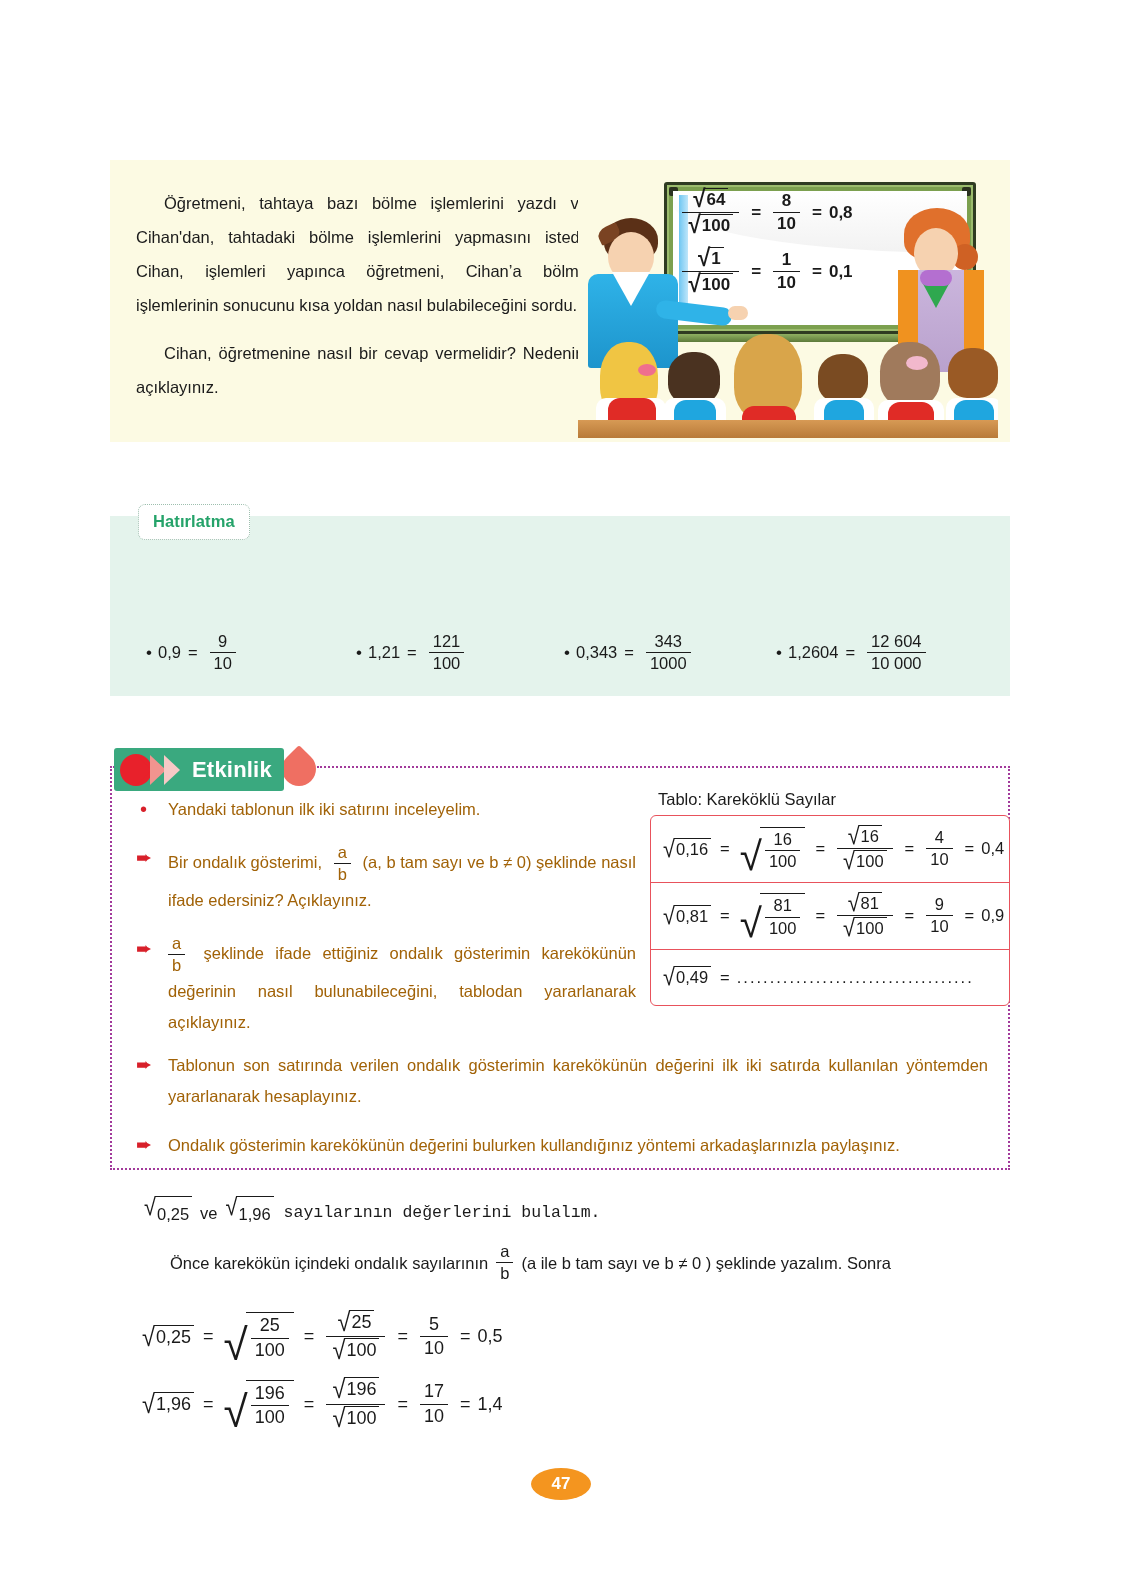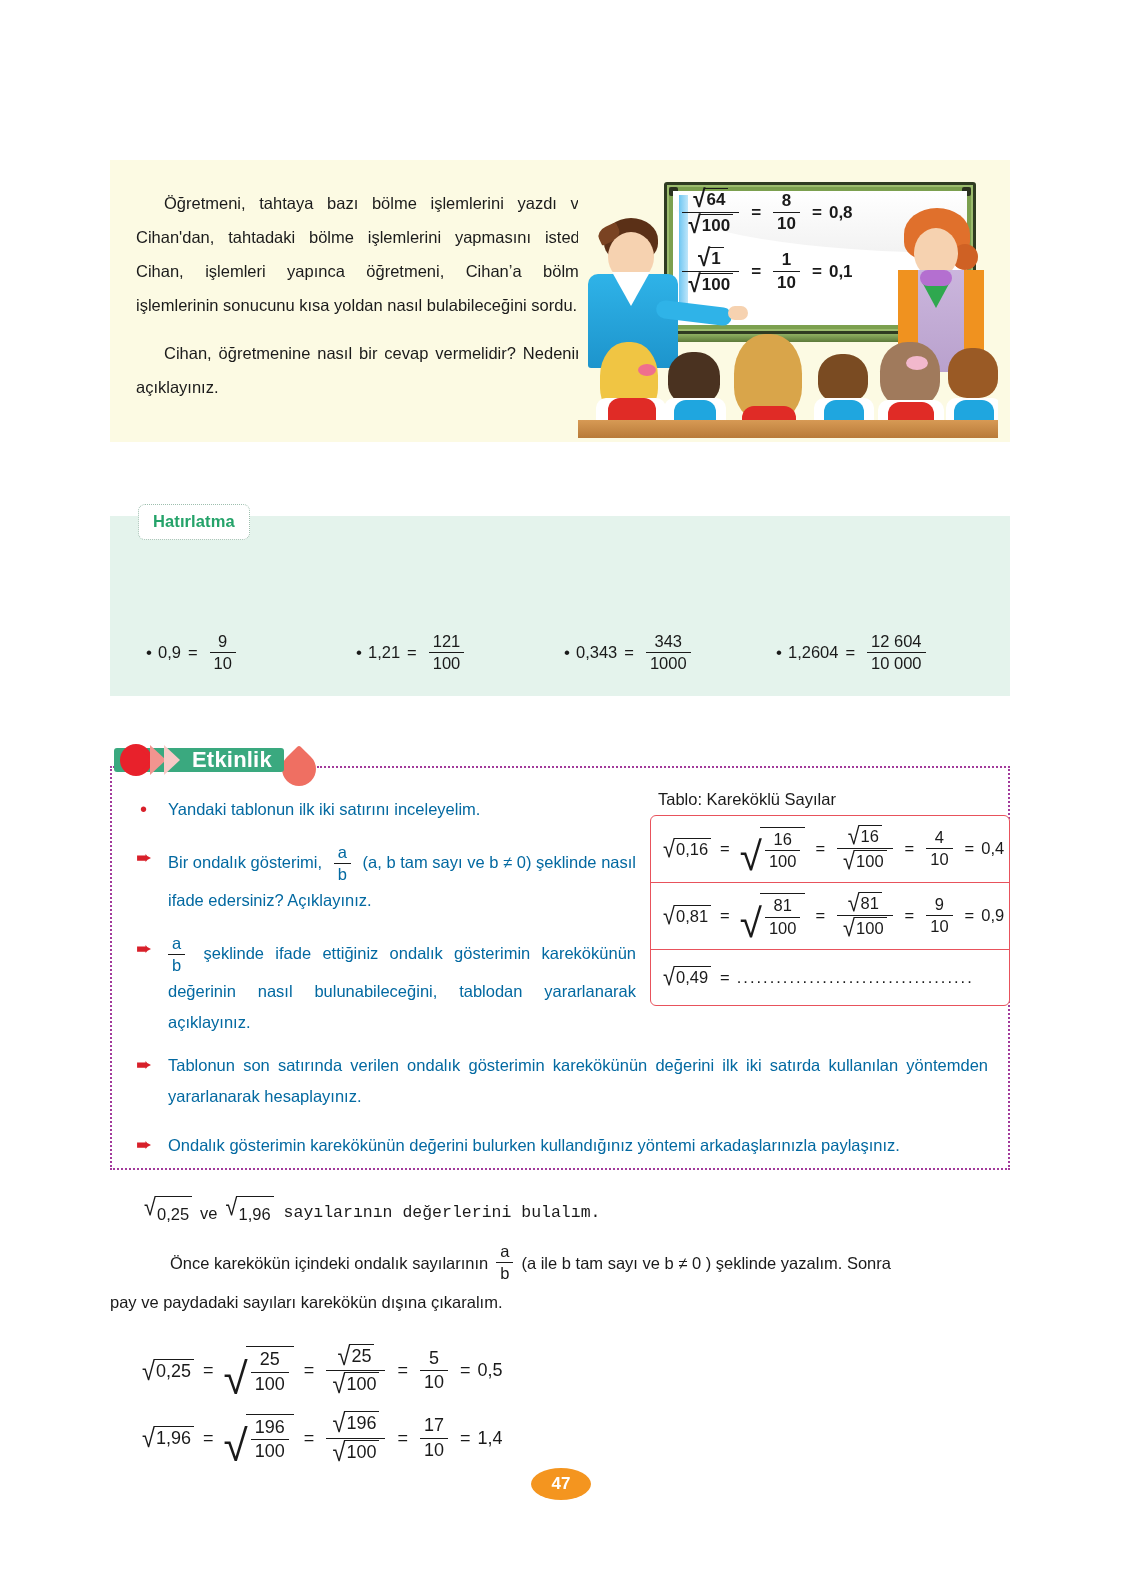--- a/index.html
+++ b/index.html
@@ -172,21 +172,21 @@
 
   
   .etk-box {
     position: absolute; left: 110px; top: 766px;
     width: 900px; height: 404px;
     border: 2.5px dotted #a23a9b;
     background: #ffffff;
   }
   .etk-badge {
     position: absolute; left: 114px; top: 748px;
-    height: 24px; display:flex; align-items:center;
+    height: 43px; display:flex; align-items:center;
     background: #3aa97f; border-radius: 3px; padding: 0 12px 0 6px; z-index: 5;
   }
   .etk-badge .chev-wrap { position:relative; width: 70px; height: 34px; }
   .etk-badge .circ {
     position:absolute; left:0; top:1px; width:32px; height:32px;
     background:#e8212b; border-radius:50%;
   }
   .etk-badge .chev {
     position:absolute; top:2px; width:0; height:0;
     border-top:15px solid transparent; border-bottom:15px solid transparent;
@@ -205,21 +205,21 @@
     position:absolute; left:320px; top:766px; width:690px; height:3px;
     border-top: 2.5px dotted #a23a9b; z-index: 3; background:#fff;
   }
 
   .etk-left { position: absolute; left: 24px; top: 26px; width: 500px; }
   .etk-li { display:flex; align-items:flex-start; margin-bottom: 18px; }
   .etk-mk { width: 32px; flex: 0 0 32px; color:#d8202a; font-size:17px; line-height:30px; }
   .etk-mk.dot { font-size: 20px; padding-left: 4px; }
   .etk-mk.arr { font-size: 19px; }
   .etk-body {
-    font-size: 16.5px; line-height: 31px; color:#0369a1;
+    font-size: 16.5px; line-height: 31px; color:#a16207;
     text-align: justify; flex: 1;
   }
 
   .etk-bottom { position: absolute; left: 24px; top: 282px; width: 852px; }
   .etk-bottom .etk-mk { line-height: 30px; }
 
   
   .tbl-wrap { position: absolute; left: 538px; top: 22px; width: 360px; }
   .tbl-cap { font-size: 16.5px; color:#1b1b1b; margin-bottom: 6px; padding-left: 8px; }
   .tbl {
@@ -603,21 +603,20 @@
     </div>
 
     <div class="b-line2">
       <span style="text-indent:30px;padding-left:30px;">Önce karekökün içindeki ondalık sayılarının</span>
       <span class="frac" style="margin:0 8px;">
         <span class="num">a</span>
         <span class="den">b</span>
       </span>
       <span>(a ile b tam sayı ve b ≠ 0 ) şeklinde yazalım. Sonra</span>
     </div>
-    <div class="b-line3">pay ve paydadaki sayıları karekökün dışına çıkaralım.</div>
 
     <div class="b-eqs">
       <div class="m big">
         <span class="sqrt">
             <span class="rad">√</span>
             <span class="arg">0,25</span>
           </span>
         <span class="eq">=</span>
         <span class="sqrtF">
           <span class="radb">√</span>

